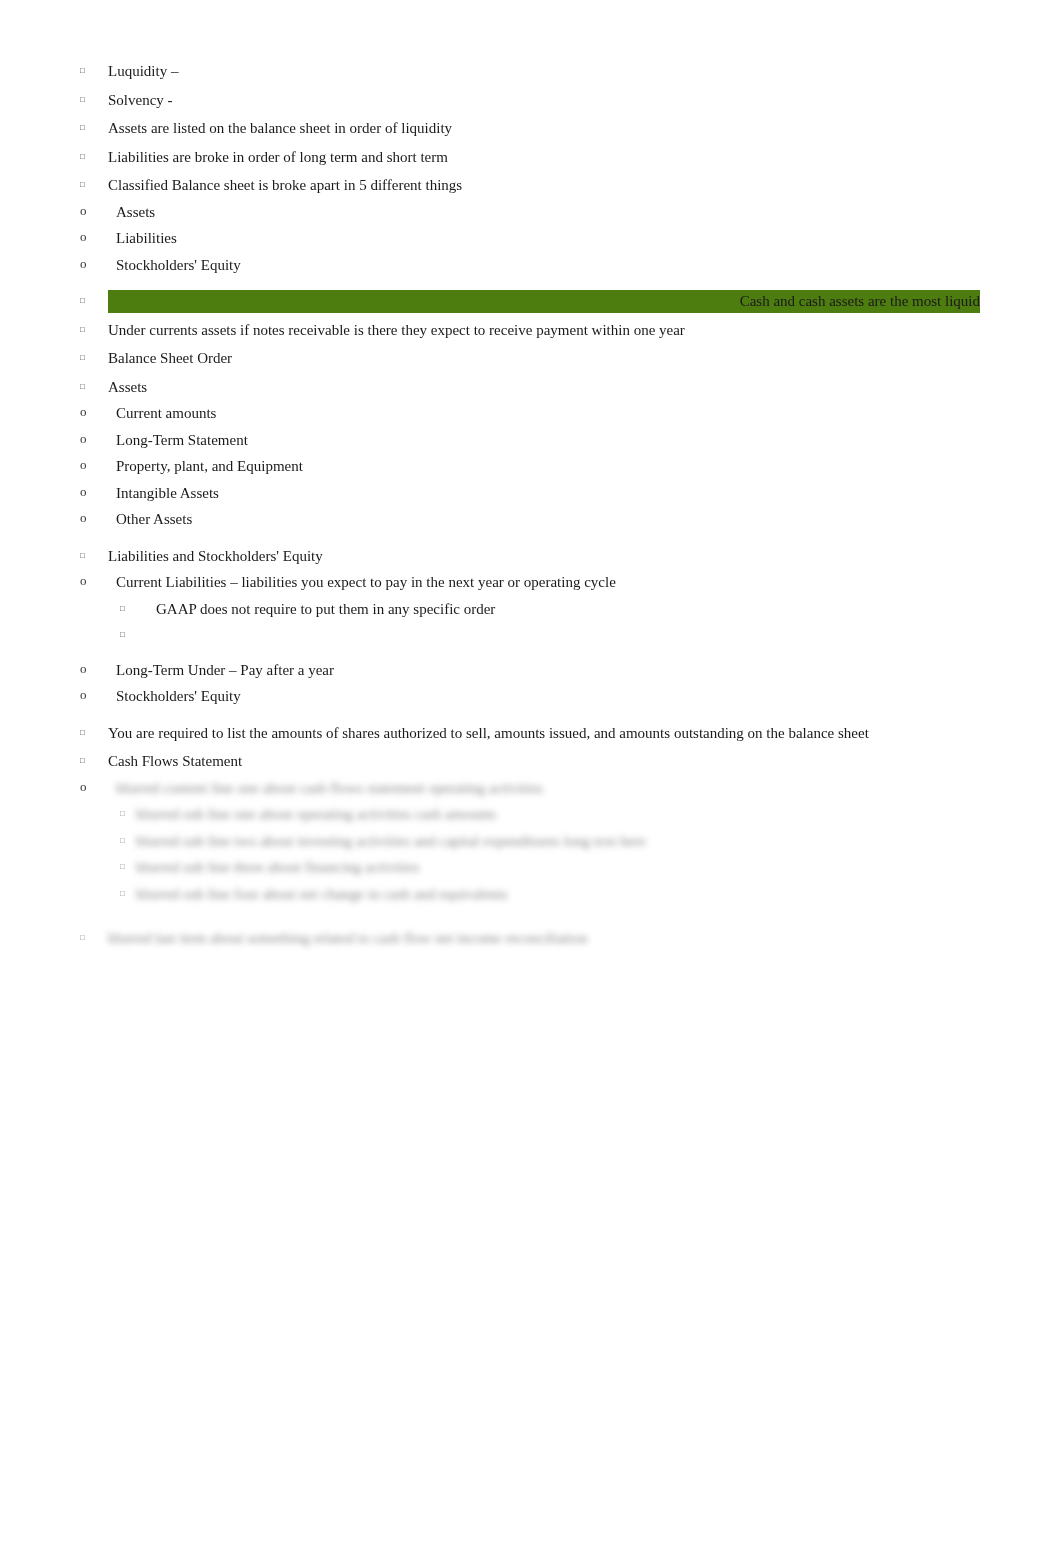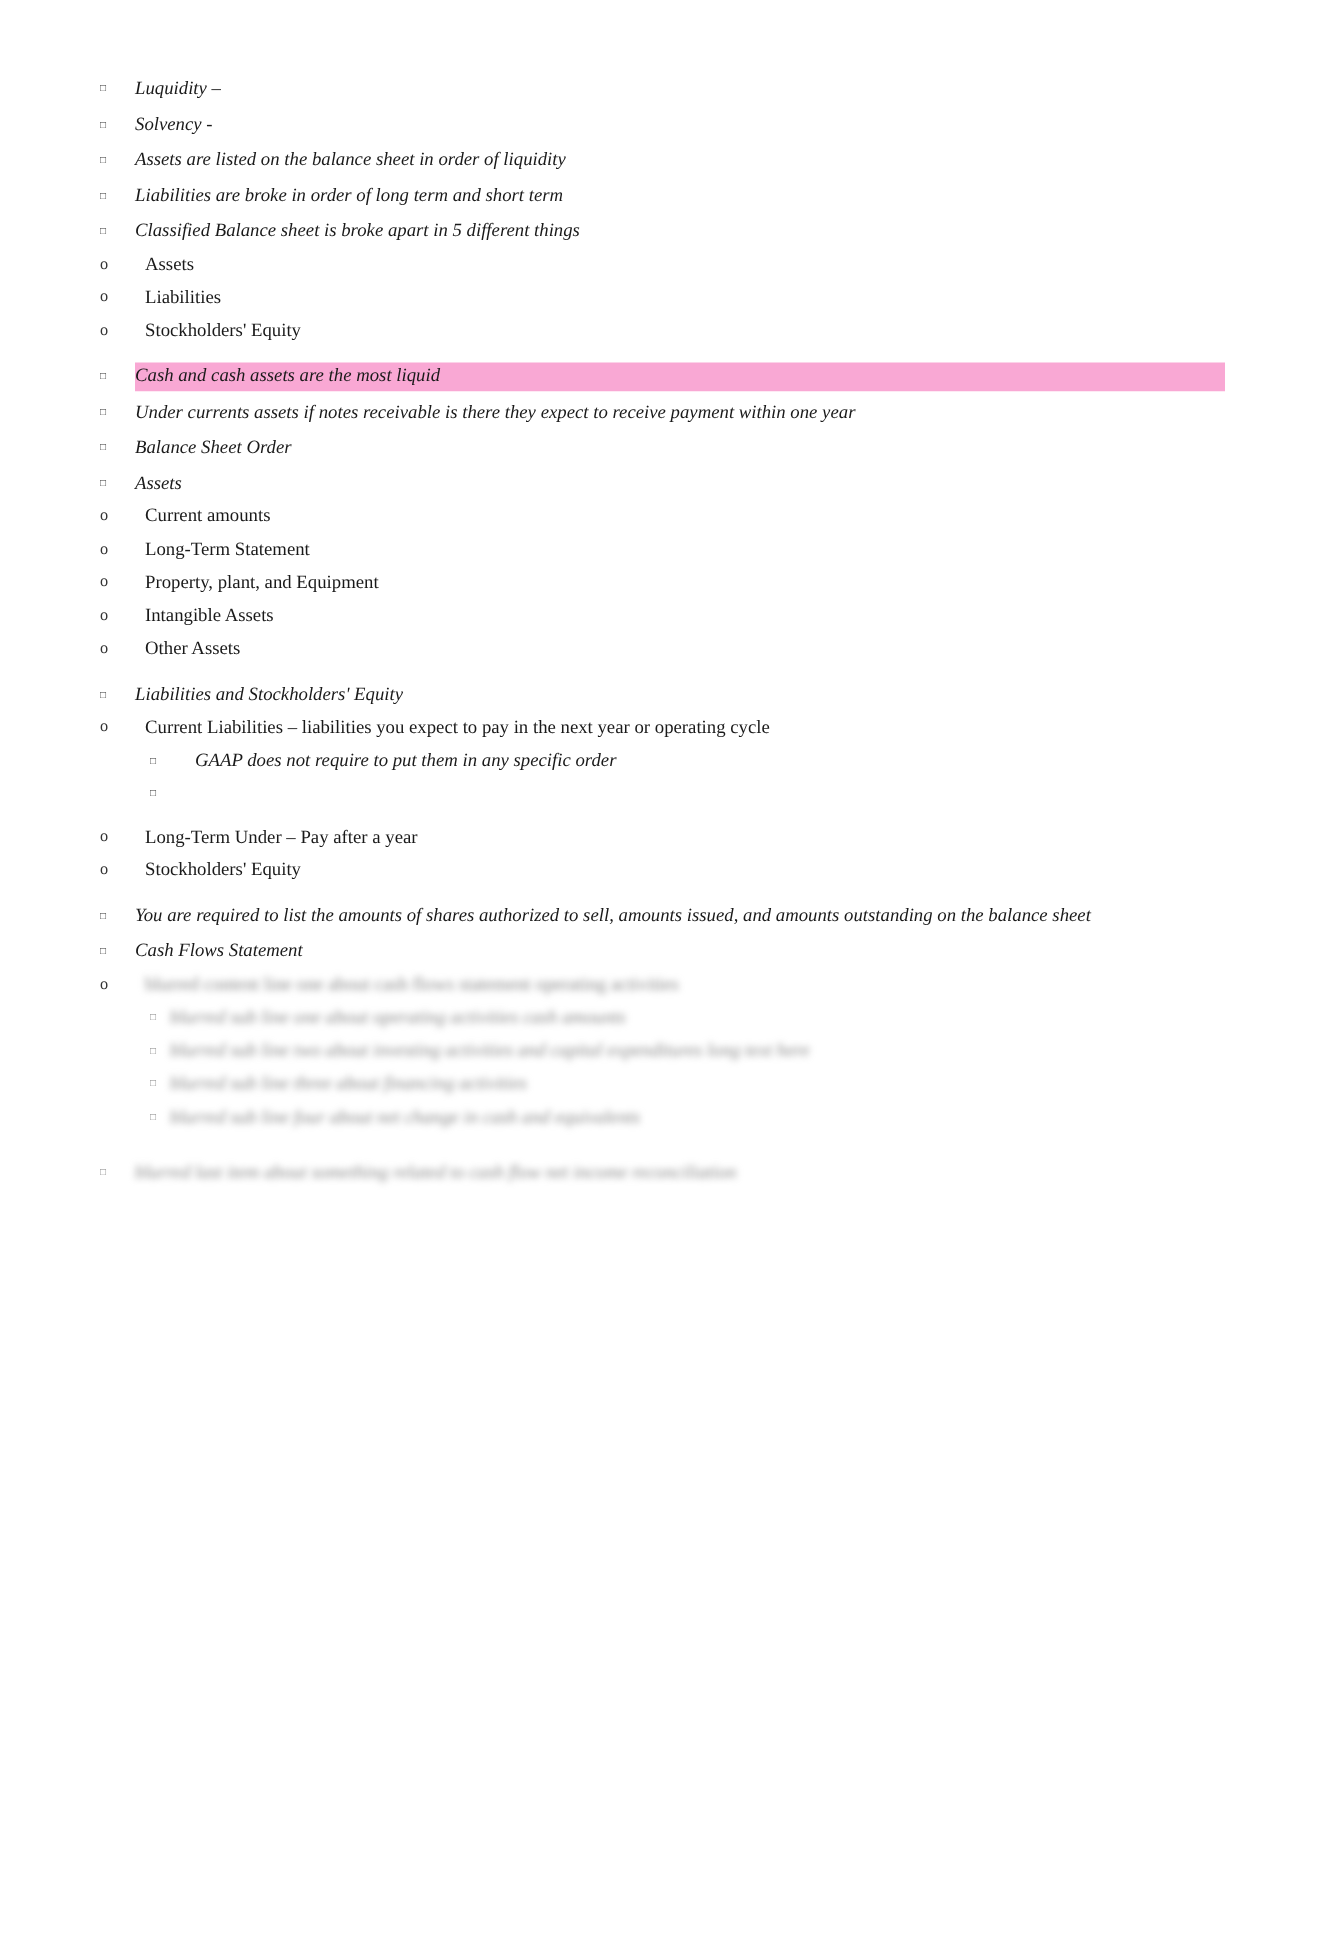--- a/index.html
+++ b/index.html
@@ -38,21 +38,20 @@
     ul.level1 > li .bullet {
       min-width: 28px;
       font-size: 8px;
       margin-top: 5px;
       color: #333;
       display: inline-block;
     }
 
     ul.level1 > li .text {
       flex: 1;
-      font-style: italic;
     }
 
     ul.level2 {
       list-style: none;
       padding: 0;
       margin: 4px 0 4px 0;
     }
 
     ul.level2 > li {
       display: flex;
@@ -88,25 +87,25 @@
     ul.level3 > li .bullet3 {
       min-width: 36px;
       font-size: 8px;
       margin-top: 5px;
       color: #333;
       display: inline-block;
     }
 
     ul.level3 > li .text3 {
       flex: 1;
-      font-style: italic;
     }
 
     .highlight {
-      background-color: #f9a8d4;
+      background-color: #4d7c0f;
+      text-align: right;
     }
 
     .blurred {
       filter: blur(3px);
       color: #888;
     }
 
     .indent3 {
       padding-left: 90px;
     }

